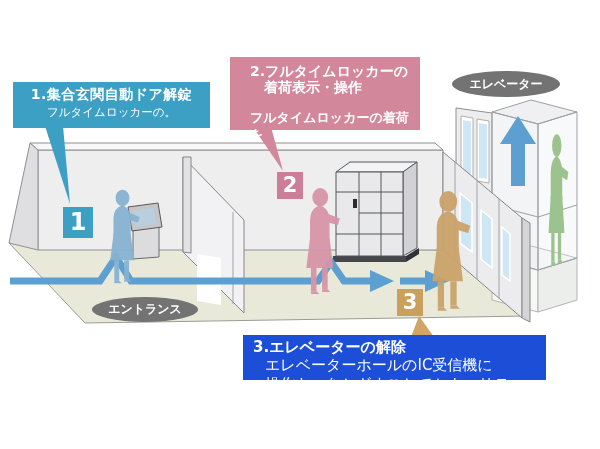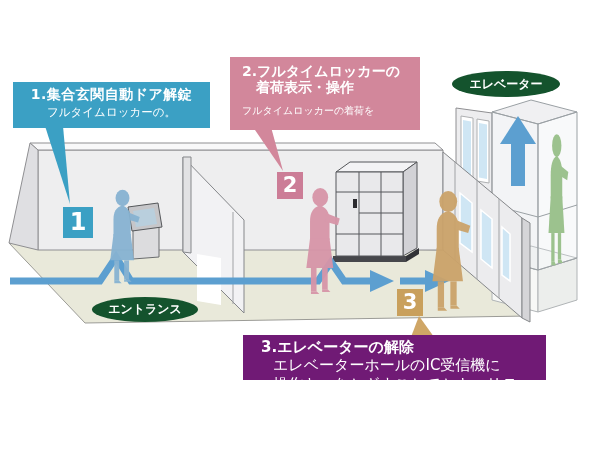--- a/index.html
+++ b/index.html
@@ -5,35 +5,35 @@
   html,body{margin:0;padding:0;background:#fff;}
   .stage{position:relative;width:600px;height:449px;background:#ffffff;overflow:hidden;
          font-family:"DejaVu Sans",sans-serif;}
   .stage svg{position:absolute;left:0;top:0;}
   .overlay{position:absolute;color:#fff;box-sizing:border-box;}
   
   .co1{left:13px;top:82px;width:197px;height:46px;background:#3ba0c4;text-align:center;}
   .co1 .t{font-size:14px;font-weight:bold;margin-top:4px;letter-spacing:.5px;}
   .co1 .b{font-size:11.5px;margin-top:1px;}
   
-  .co2{left:230px;top:57px;width:190px;height:73px;background:#d2879b;padding:6px 0 0 12px;}
+  .co2{left:230px;top:57px;width:190px;height:73px;background:#d2879b;padding:6px 0 0 20px;}
   .co2 .t{font-size:14px;font-weight:bold;line-height:1.15;}
   .co2 .t2{padding-left:14px;}
-  .co2 .b{font-size:10px;line-height:1.3;margin-top:9px;}
+  .co2 .b{font-size:13px;line-height:1.3;margin-top:15px;font-weight:bold;}
   
-  .co3{left:243px;top:335px;width:303px;height:45px;background:#701a75;padding:3px 0 0 18px;}
+  .co3{left:243px;top:335px;width:303px;height:45px;background:#1d4ed8;padding:3px 0 0 10px;}
   .co3 .t{font-size:15px;font-weight:bold;line-height:1.2;}
   .co3 .b{font-size:15px;line-height:1.25;padding-left:12px;}
   
   .sq{position:absolute;color:#fff;font-weight:bold;text-align:center;}
   .sq1{left:63px;top:207px;width:30px;height:31px;background:#3ba0c4;font-size:24px;line-height:31px;}
   .sq2{left:277px;top:172px;width:26px;height:27px;background:#cc7d97;font-size:21px;line-height:27px;}
   .sq3{left:397px;top:289px;width:26px;height:27px;background:#c9a05c;font-size:21px;line-height:27px;}
   
-  .oval{position:absolute;background:#14532d;color:#fff;font-weight:bold;font-size:12px;
+  .oval{position:absolute;background:#737373;color:#fff;font-weight:bold;font-size:12px;
         text-align:center;border-radius:50%;}
   .ov-elev{left:452px;top:71px;width:108px;height:26px;line-height:26px;}
   .ov-ent{left:92px;top:289px;width:106px;height:25px;line-height:25px;margin-top:8px;}
 </style>
 </head>
 <body>
 
 <div class="stage">
 
   <svg width="600" height="449" viewBox="0 0 600 449">

